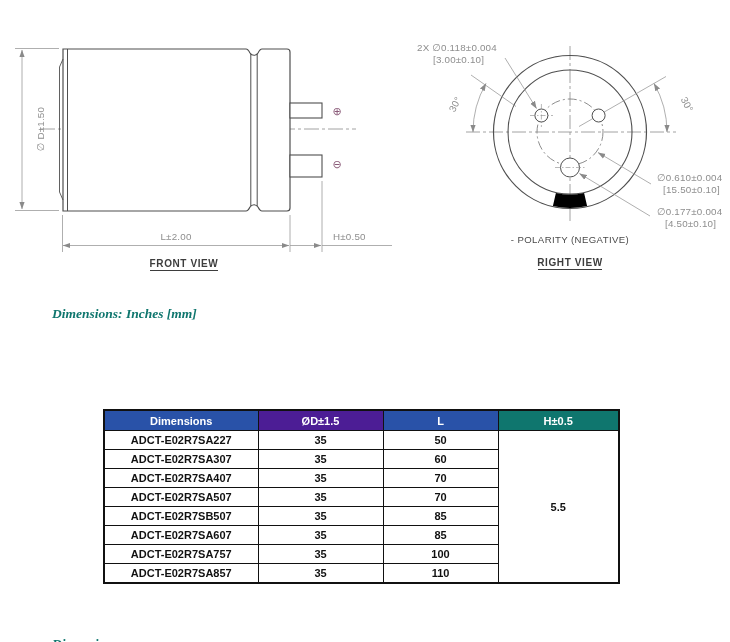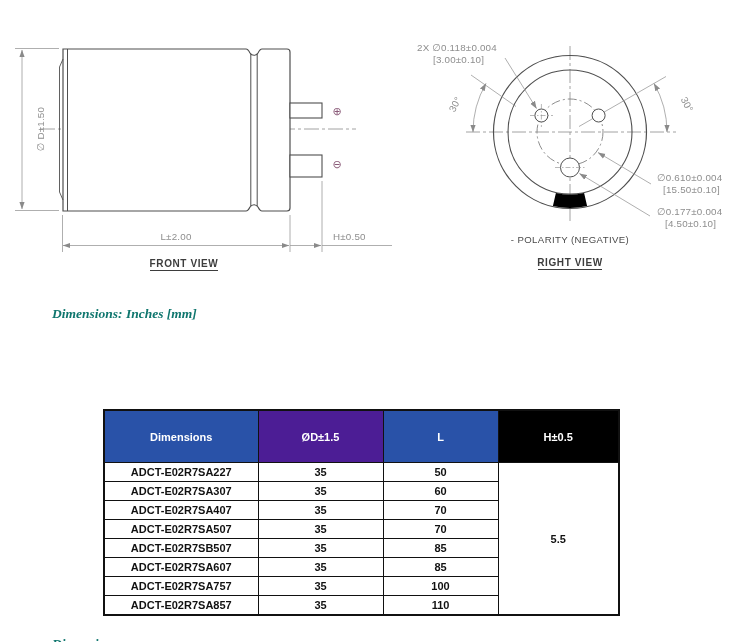--- a/index.html
+++ b/index.html
@@ -6,21 +6,21 @@
   .page{position:relative;width:730px;height:642px;background:#ffffff;overflow:hidden;
         font-family:"Liberation Sans", sans-serif;}
   .drawing{position:absolute;left:0;top:0;}
   .note{position:absolute;font-family:"Liberation Serif", serif;font-weight:bold;
         font-size:13.5px;color:#0f766e;font-style:italic;}
   .note-top{left:52px;top:306px;}
   .note-bottom{left:52px;top:636px;}
   table.dim{position:absolute;left:103px;top:409px;width:515px;
             border-collapse:collapse;border:2px solid #111;table-layout:fixed;}
   table.dim th{color:#ffffff;font-size:11px;font-weight:bold;border:1px solid #111;
-               height:19px;padding:16px;text-align:center;}
+               height:19px;padding:0;text-align:center;}
   table.dim td{font-size:11px;font-weight:bold;color:#111;border:1px solid #111;
                height:18px;padding:0 14px;text-align:center;vertical-align:middle;}
   .c1{width:154px;} .c2{width:125px;} .c3{width:115px;} .c4{width:121px;}
   svg text{font-family:"Liberation Sans", sans-serif;}
   .dimtxt{fill:#8e8e8e;font-size:9.8px;letter-spacing:.2px;}
   .viewtitle{fill:#3d3d3d;font-size:10px;font-weight:bold;letter-spacing:.6px;}
   .poltxt{fill:#4a4a4a;font-size:9.6px;letter-spacing:.4px;}
 </style>
 </head>
 <body>
@@ -135,21 +135,21 @@
         <col class="c1">
         <col class="c2">
         <col class="c3">
         <col class="c4">
       </colgroup>
     <thead>
       <tr>
         <th style="background-color: rgb(41, 82, 168);">Dimensions</th>
         <th style="background-color: #4c1d95;">ØD±1.5</th>
         <th style="background-color: rgb(41, 82, 168);">L</th>
-        <th style="background-color: #000000;">H±0.5</th>
+        <th style="background-color: #0f766e;">H±0.5</th>
       </tr>
     </thead>
     <tbody>
       <tr>
         <td>ADCT-E02R7SA227</td>
         <td>35</td>
         <td>50</td>
         <td rowspan="8">5.5</td>
       </tr>
       <tr>

